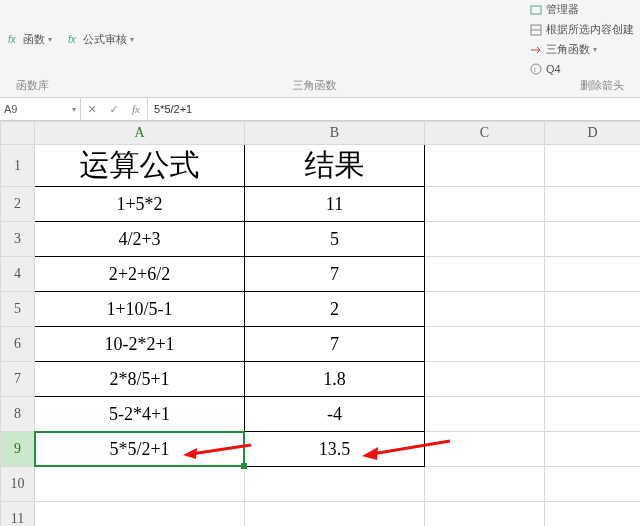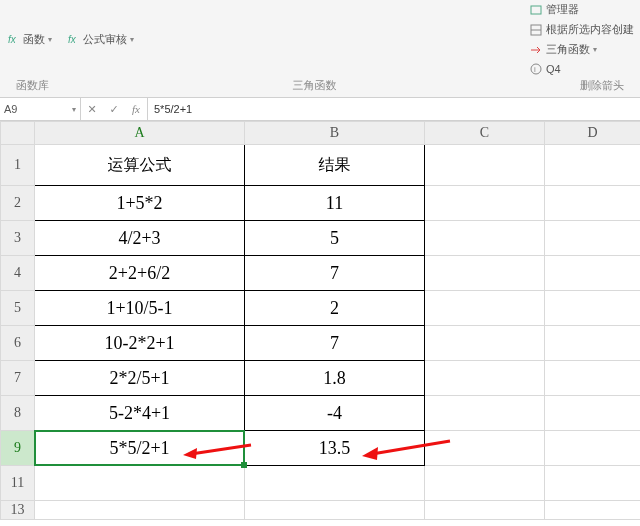--- a/index.html
+++ b/index.html
@@ -137,21 +137,21 @@
   .colhdr.sel {
     color: #1a7a1a;
   }
   .cell {
     height: 34px;
     font-size: 18px;
     font-family: "SimSun", serif;
     color: #000;
     position: relative;
   }
-  .r1 .cell { height: 40px; font-size: 16px; }
+  .r1 .cell { height: 40px; font-size: 30px; }
   
   .boxed { border: 1px solid #000 !important; }
   
   .sel-cell::after {
     content: "";
     position: absolute;
     left: -1px; top: -1px; right: -1px; bottom: -1px;
     border: 2px solid #1f8f3a;
     pointer-events: none;
   }
@@ -316,21 +316,21 @@
     </tr>
     <tr>
       <th class="rowhdr">6</th>
       <td class="cell boxed">10-2*2+1</td>
       <td class="cell boxed">7</td>
       <td class="cell"></td>
       <td class="cell"></td>
     </tr>
     <tr>
       <th class="rowhdr">7</th>
-      <td class="cell boxed">2*2/5+1</td>
+      <td class="cell boxed">2*8/5+1</td>
       <td class="cell boxed">1.8</td>
       <td class="cell"></td>
       <td class="cell"></td>
     </tr>
     <tr>
       <th class="rowhdr">8</th>
       <td class="cell boxed">5-2*4+1</td>
       <td class="cell boxed">-4</td>
       <td class="cell"></td>
       <td class="cell"></td>
@@ -339,20 +339,27 @@
       <th class="rowhdr sel">9</th>
       <td class="cell boxed sel-cell">
         <span>5*5/2+1</span>
         <div class="handle"></div>
       </td>
       <td class="cell boxed">13.5</td>
       <td class="cell"></td>
       <td class="cell"></td>
     </tr>
     <tr>
+      <th class="rowhdr">10</th>
+      <td class="cell"></td>
+      <td class="cell"></td>
+      <td class="cell"></td>
+      <td class="cell"></td>
+    </tr>
+    <tr>
       <th class="rowhdr">11</th>
       <td class="cell"></td>
       <td class="cell"></td>
       <td class="cell"></td>
       <td class="cell"></td>
     </tr>
     <tr>
       <th class="rowhdr" style="height:18px">13</th>
       <td class="cell" style="height:18px"></td>
       <td class="cell" style="height:18px"></td>

